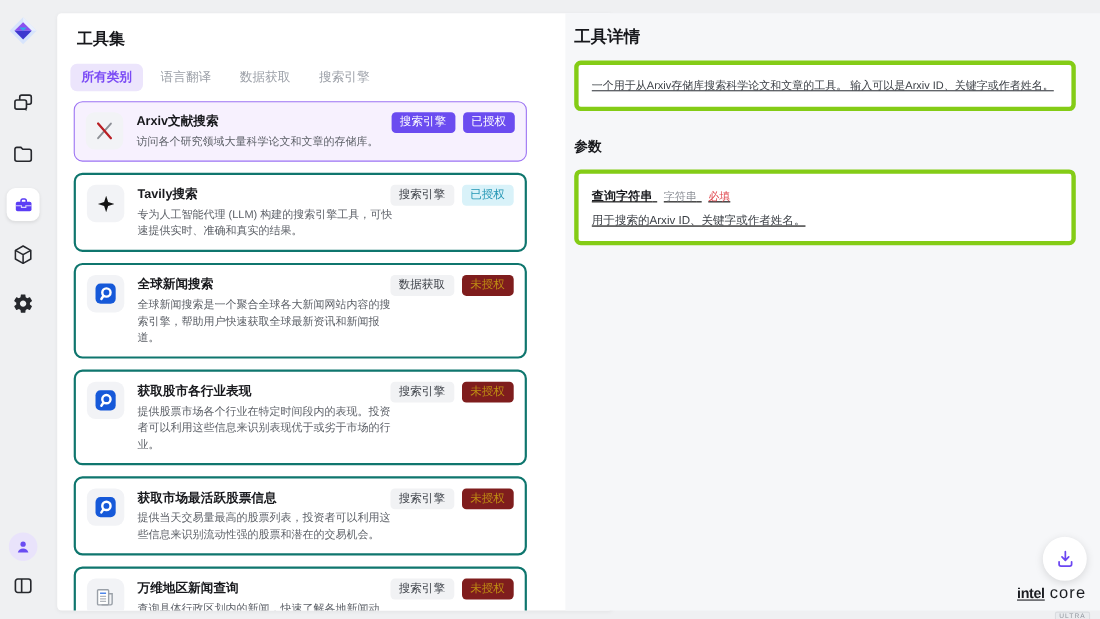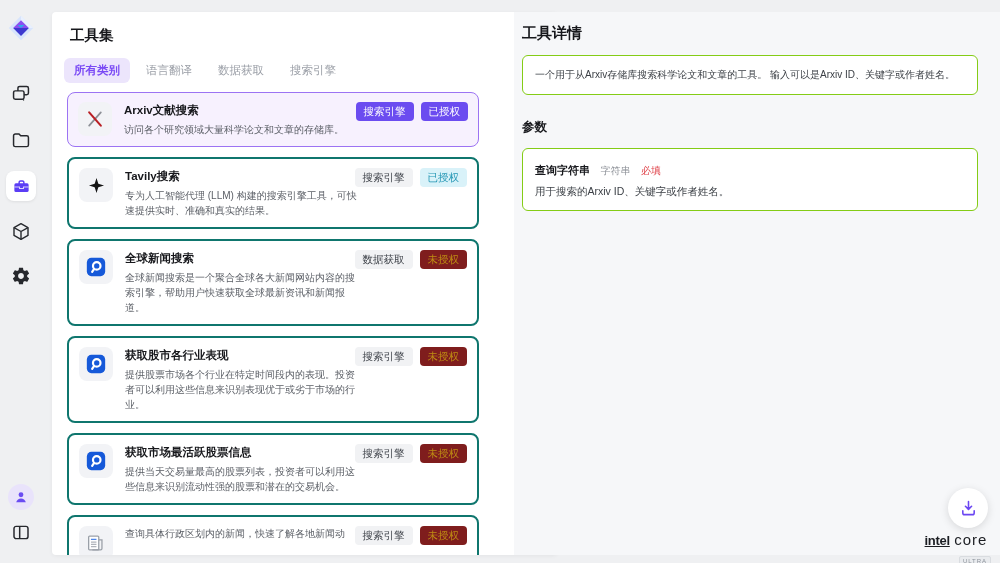--- a/index.html
+++ b/index.html
@@ -38,21 +38,21 @@
   .scrollbar { position:absolute; top:80px; right:7px; bottom:10px; width:10px; background:#fafafa; }
   .sb-up, .sb-down { position:absolute; left:1px; width:0; height:0; border-left:4px solid transparent; border-right:4px solid transparent; }
   .sb-up { top:2px; border-bottom:5px solid #6a6e75; }
   .sb-down { bottom:2px; border-top:5px solid #6a6e75; }
   .sb-thumb { position:absolute; top:14px; left:1px; width:8px; height:185px; background:#c9cacc; border-radius:4px; }
 
   
   .detail-panel { position:absolute; left:514px; top:12px; right:0; bottom:8px; background:#f6f7f9; padding:12px 22px 0 8px; }
   .dp-title { font-size:15px; font-weight:bold; color:#17181c; }
   .dp-section { font-size:12.5px; font-weight:bold; color:#17181c; margin-top:24px; }
-  .dp-card { margin-top:12px; background:#fff; border:1px solid #84cc16; border-radius:6px; }
+  .dp-card { margin-top:12px; background:#fff; border:4px solid #84cc16; border-radius:6px;text-decoration:underline; }
   .intro-card { padding:12px; font-size:10px; color:#3c4046; white-space:nowrap; overflow:hidden; }
   .param-card { padding:11px 12px; }
   .param-name { font-size:11px; font-weight:bold; color:#17181c; }
   .param-type { font-size:10px; color:#8a8e95; margin-left:6px; }
   .param-required { font-size:10px; color:#e0484f; margin-left:6px; }
   .param-desc { margin-top:7px; font-size:10.5px; color:#3c4046; }
 
   
   .download-fab { position:absolute; left:948px; top:488px; width:40px; height:40px; border-radius:50%; background:#fff; box-shadow:0 2px 8px rgba(0,0,0,.13); display:flex; align-items:center; justify-content:center; cursor:pointer; }
   .intel-brand { position:absolute; left:916px; top:531px; width:80px; text-align:center; color:#1b1d22; }
@@ -214,20 +214,21 @@
         <div class="tool-card">
     <div class="tool-icon">
             <svg width="22" height="22" viewBox="0 0 24 24" fill="none">
               <rect x="4" y="4.5" width="11" height="15" rx="1" stroke="#9aa0a8" stroke-width="1.4" fill="#fff"></rect>
               <path d="M15 8.5h3.5v9.5a1.5 1.5 0 0 1-1.5 1.5H8" stroke="#9aa0a8" stroke-width="1.4"></path>
               <path d="M6.5 8h6" stroke="#4f86e8" stroke-width="1.3"></path>
               <path d="M6.5 11h6M6.5 13.5h6M6.5 16h6" stroke="#b0b4ba" stroke-width="1.2"></path>
             </svg>
           </div>
     <div class="tool-body">
+      <div class="tool-name">万维地区新闻查询</div>
       <div class="tool-desc">查询具体行政区划内的新闻，快速了解各地新闻动</div>
     </div>
     <div class="tool-badges">
       <span class="badge gray">搜索引擎</span>
       <span class="badge yellow">未授权</span>
     </div>
   </div>
       </div>
     <div class="scrollbar">
       <div class="sb-up"></div>

